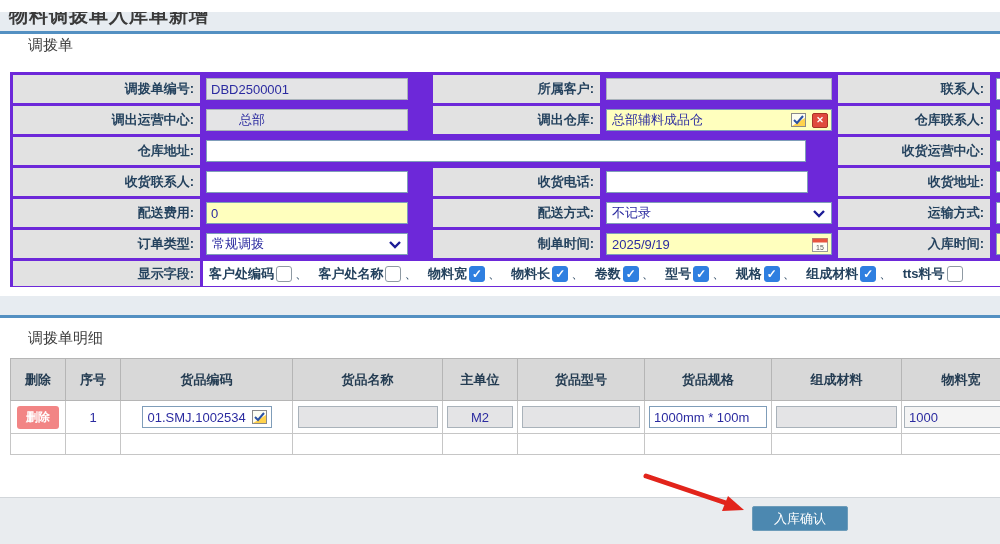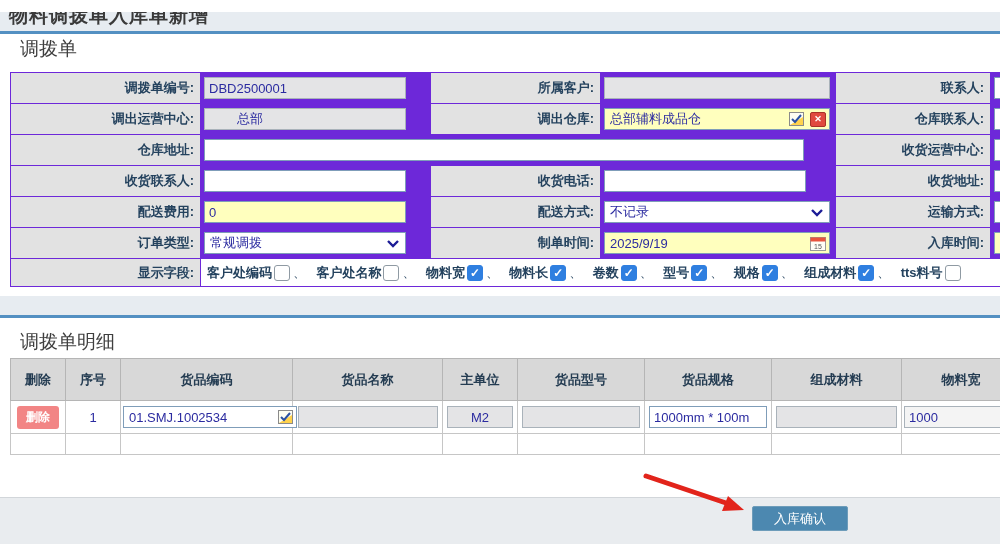--- a/index.html
+++ b/index.html
@@ -5,30 +5,30 @@
   * { margin:0; padding:0; box-sizing:border-box; }
   body { font-family:"Liberation Sans", sans-serif; background:#fff; }
   #screen { position:relative; width:1000px; height:544px; background:#fff; overflow:hidden; }
 
   
   .band { position:absolute; left:0; right:0; height:22px; background:#e7ecf1; border-bottom:3px solid #5390c2; overflow:hidden; }
   #top-band { top:12px;padding-left:12px; }
   #mid-band { top:296px; }
   .page-title { font-size:19px; font-weight:bold; color:#3a3a3a; margin:-9px 0 0 -3px; letter-spacing:1px; white-space:nowrap; }
 
-  .sec-title { position:absolute; left:20px; font-size:19px; color:#3f3f3f; }
+  .sec-title { position:absolute; left:28px; font-size:15px; color:#3f3f3f; }
   #sec1-title { top:36px; }
   #sec2-title { top:329px; }
 
   
   .clip { position:absolute; overflow:hidden; }
   #form-clip { left:10px; top:72px; width:990px; height:215px; }
   table { border-collapse:collapse; table-layout:fixed; }
   .ftab { width:1080px; }
-  .ftab td { border:1px solid #6d28d9; height:31px; vertical-align:middle; }
+  .ftab td { border:3px solid #6d28d9; height:31px; vertical-align:middle; }
   .ftab tr.cbtr td { height:28px; }
   td.lbl { background:#e2e2e2; text-align:right; padding-right:6px; font-weight:bold; color:#24425e; font-size:13px; white-space:nowrap; }
   td.inp { background:#6d28d9; padding:2px 3px; white-space:nowrap; }
   td.cbcell { background:#ffffff; padding:2px 6px; }
 
   .tb { height:22px; border:1px solid #7f9db9; background:#fff; color:#2b2ba0; font-size:13px; padding:0 4px; font-family:"Liberation Sans", sans-serif; }
   .tb.dis { background:#e4e4e6; border-color:#a9b2ba; }
   .tb.req { background:#ffffbe; }
   .tb.lt  { background:#f4f4f4; border-color:#a9b2ba; }
   .tb.ctr { text-align:center; }
@@ -257,21 +257,21 @@
         <th>主单位</th>
         <th>货品型号</th>
         <th>货品规格</th>
         <th>组成材料</th>
         <th>物料宽</th>
       </tr>
       <tr>
         <td><span class="delbtn">删除</span></td>
         <td class="seq">1</td>
         <td>
-          <div class="fieldbox" style="width:174px">
+          <div class="fieldbox" style="width:130px">
             <span class="fval">01.SMJ.1002534</span>
             <span class="mini-ic">
               <svg width="15" height="14">
                     <rect x="0.5" y="0.5" width="14" height="13" fill="#fdfdf2" stroke="#8a8a8a"></rect>
                     <polygon points="1,13 14,13 14,5" fill="#ffd24d"></polygon>
                     <polyline points="3,7 6,10 12,3" stroke="#2a51a3" stroke-width="2" fill="none"></polyline>
                   </svg>
             </span>
           </div>
         </td>

